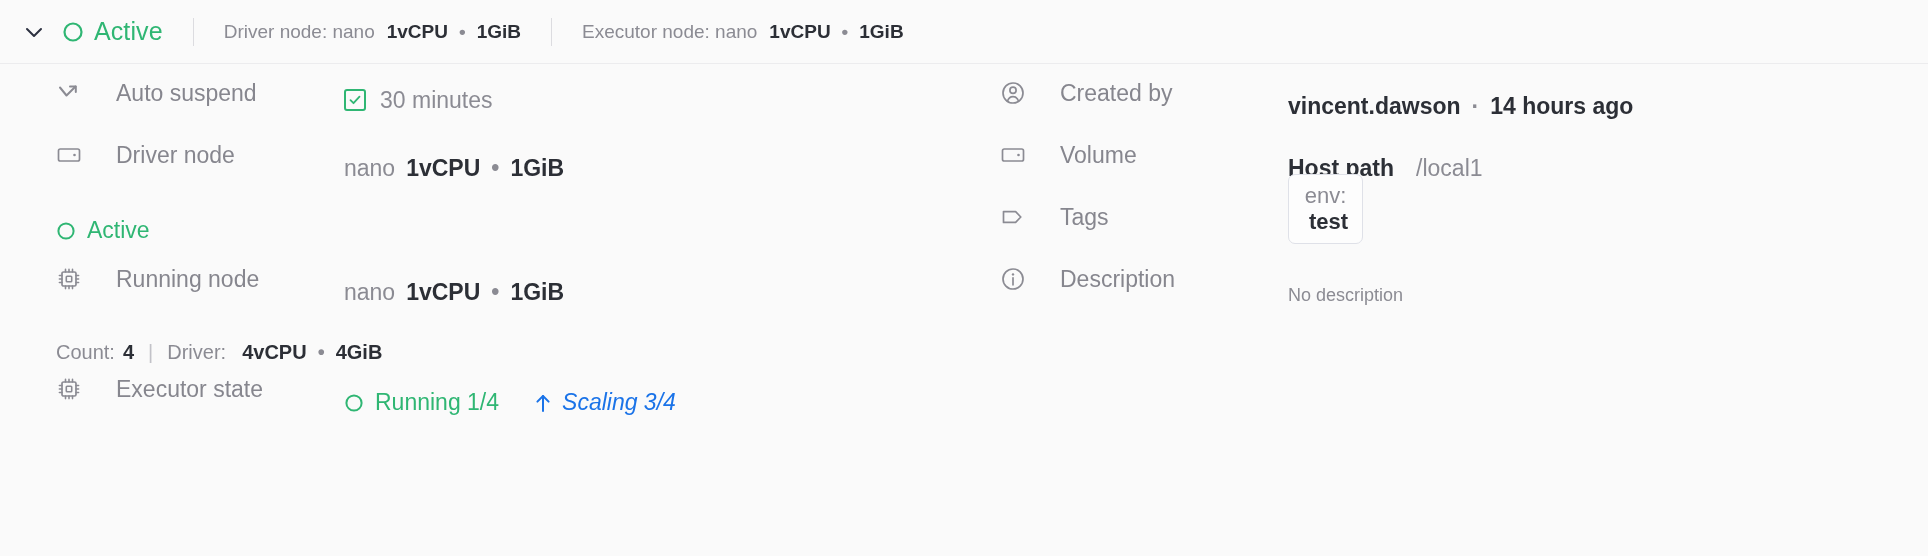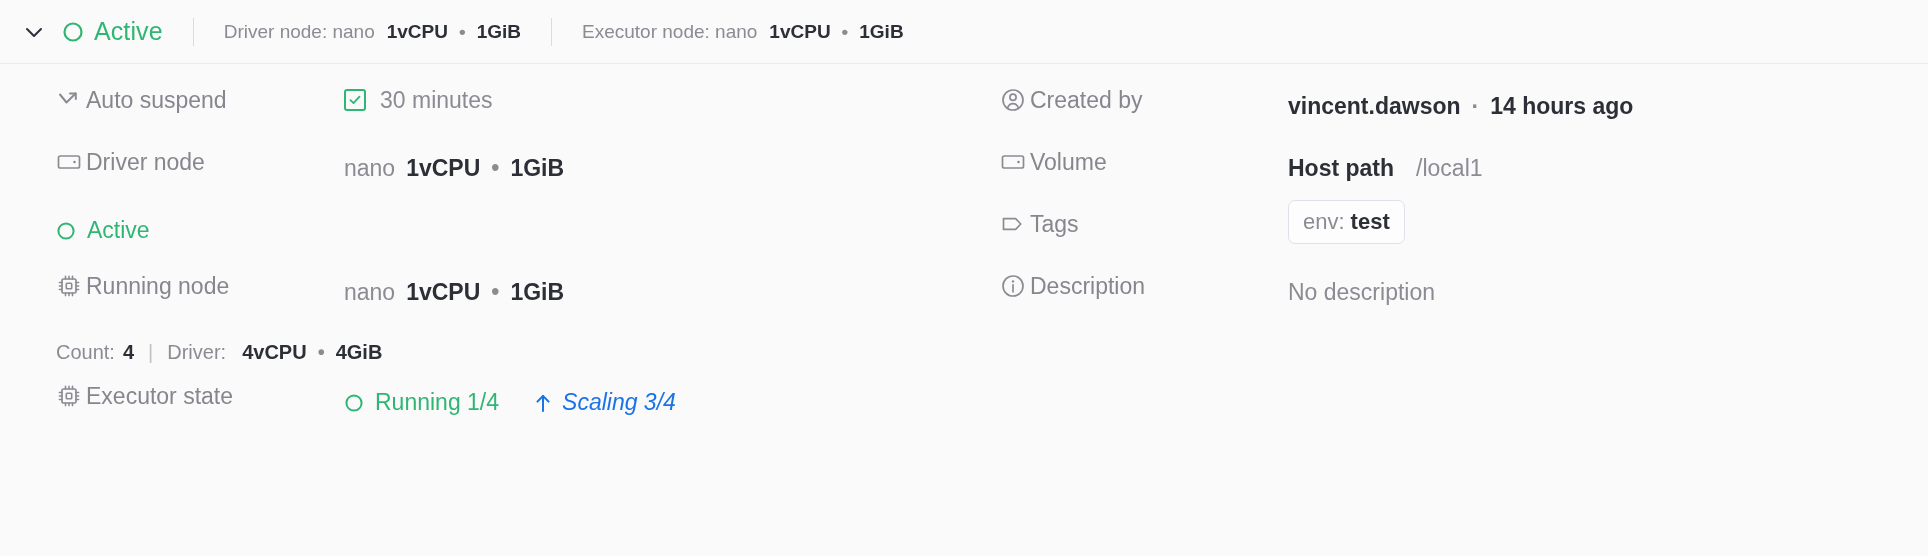--- a/index.html
+++ b/index.html
@@ -95,22 +95,21 @@
   .col-left  { width: 960px; padding-left: 56px; box-sizing: border-box; }
   .col-right { width: 968px; padding-left: 40px; box-sizing: border-box; }
 
   .row {
     display: flex;
     align-items: flex-start;
     min-height: 62px;
   }
   .row-label {
     display: flex;
-    align-items: center;
-    gap: 4px;
+    gap: 34px;
     width: 288px;
     flex: none;
     height: 40px;
   }
   .row-label .txt {
     color: #86868e;
     font-size: 23px;
     white-space: nowrap;
   }
   .icon {
@@ -182,25 +181,26 @@
 
   .tag-badge {
     display: inline-flex;
     align-items: center;
     border: 1px solid #dfe1e8;
     border-radius: 7px;
     background: #fdfdfd;
     padding: 8px 14px;
     font-size: 22px;
     cursor: pointer;
+    flex-direction: column;
   }
   .tag-badge .k { color: #8b8b93; }
   .tag-badge .v { color: #2c2f36; font-weight: bold; margin-left: 6px; }
 
-  .val-plain { color: #8b8b93; font-size: 23px; }
+  .val-plain { color: #8b8b93; font-size: 18px; }
 </style>
 </head>
 <body>
 
 <div class="panel">
 
   <div class="header">
 
     <div class="chevron-btn">
       <svg width="24" height="24" viewBox="0 0 24 24">

